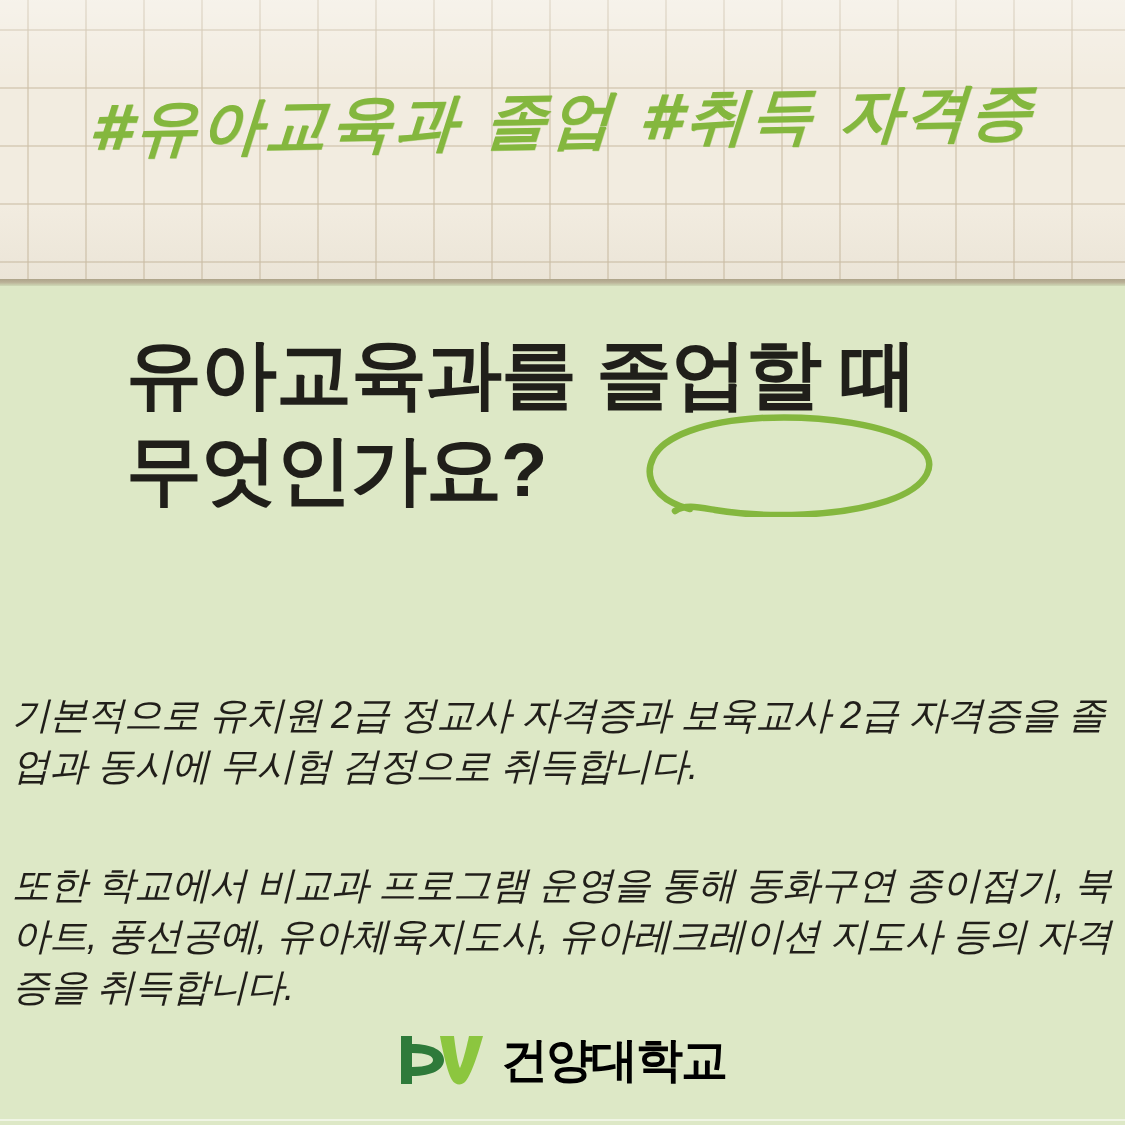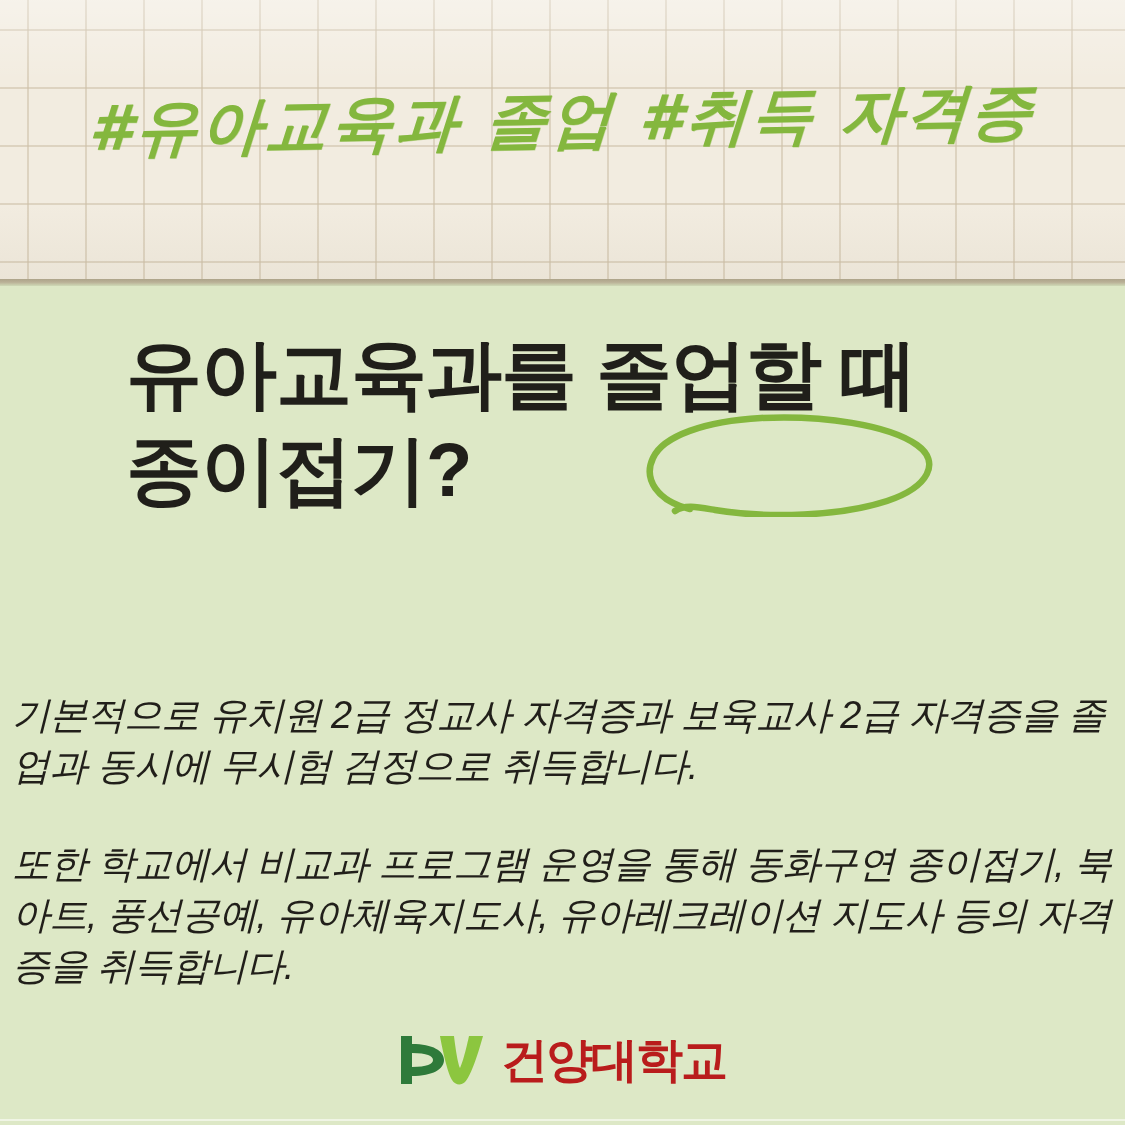--- a/index.html
+++ b/index.html
@@ -119,21 +119,21 @@
     top: 404px;
     width: 1105px;
     color: #211f1a;
     font-family: "Liberation Sans", "DejaVu Sans", sans-serif;
     font-size: 38px;
     font-weight: 500;
     line-height: 51px;
     letter-spacing: -0.6px;
   }
   .para { margin: 0; font-style: italic; }
-  .para + .para { margin-top: 47px; }
+  .para + .para { margin-top: 68px; }
 
   
   .logo {
     position: absolute;
     left: 0;
     top: 748px;
     width: 1125px;
     display: flex;
     align-items: center;
     justify-content: center;
@@ -141,21 +141,21 @@
   }
   .logo-mark {
     display: block;
     width: 86px;
     height: 52px;
   }
   .logo-text {
     font-family: "Liberation Sans", "DejaVu Sans", sans-serif;
     font-size: 47px;
     font-weight: 700;
-    color: #b91c1c;
+    color: #000000;
     letter-spacing: -2px;
     line-height: 52px;
   }
 
   .bottom-rule {
     position: absolute;
     left: 0;
     top: 1119px;
     width: 1125px;
     height: 2px;
@@ -170,21 +170,21 @@
   <div class="header">
     <div class="header-sheen"></div>
     <div class="hand-title">#유아교육과 졸업 #취득 자격증</div>
   </div>
   <div class="header-divider"></div>
 
   <div class="body-area">
 
     <div class="heading">
       <span class="heading-line">유아교육과를 졸업할 때</span>
-      <span class="heading-line">종이접기?</span>
+      <span class="heading-line">무엇인가요?</span>
     </div>
 
     <svg class="circle-mark" viewBox="0 0 300 104">
       <path d="M 49 96
                C 16 88, 2 66, 12 45
                C 22 23, 64 8, 120 5
                C 182 2, 248 12, 276 32
                C 300 49, 288 74, 246 88
                C 200 103, 128 106, 74 97
                C 57 94, 44 91, 34 98" fill="none" stroke="#84b73e" stroke-width="6.5" stroke-linecap="round" stroke-linejoin="round"></path>

